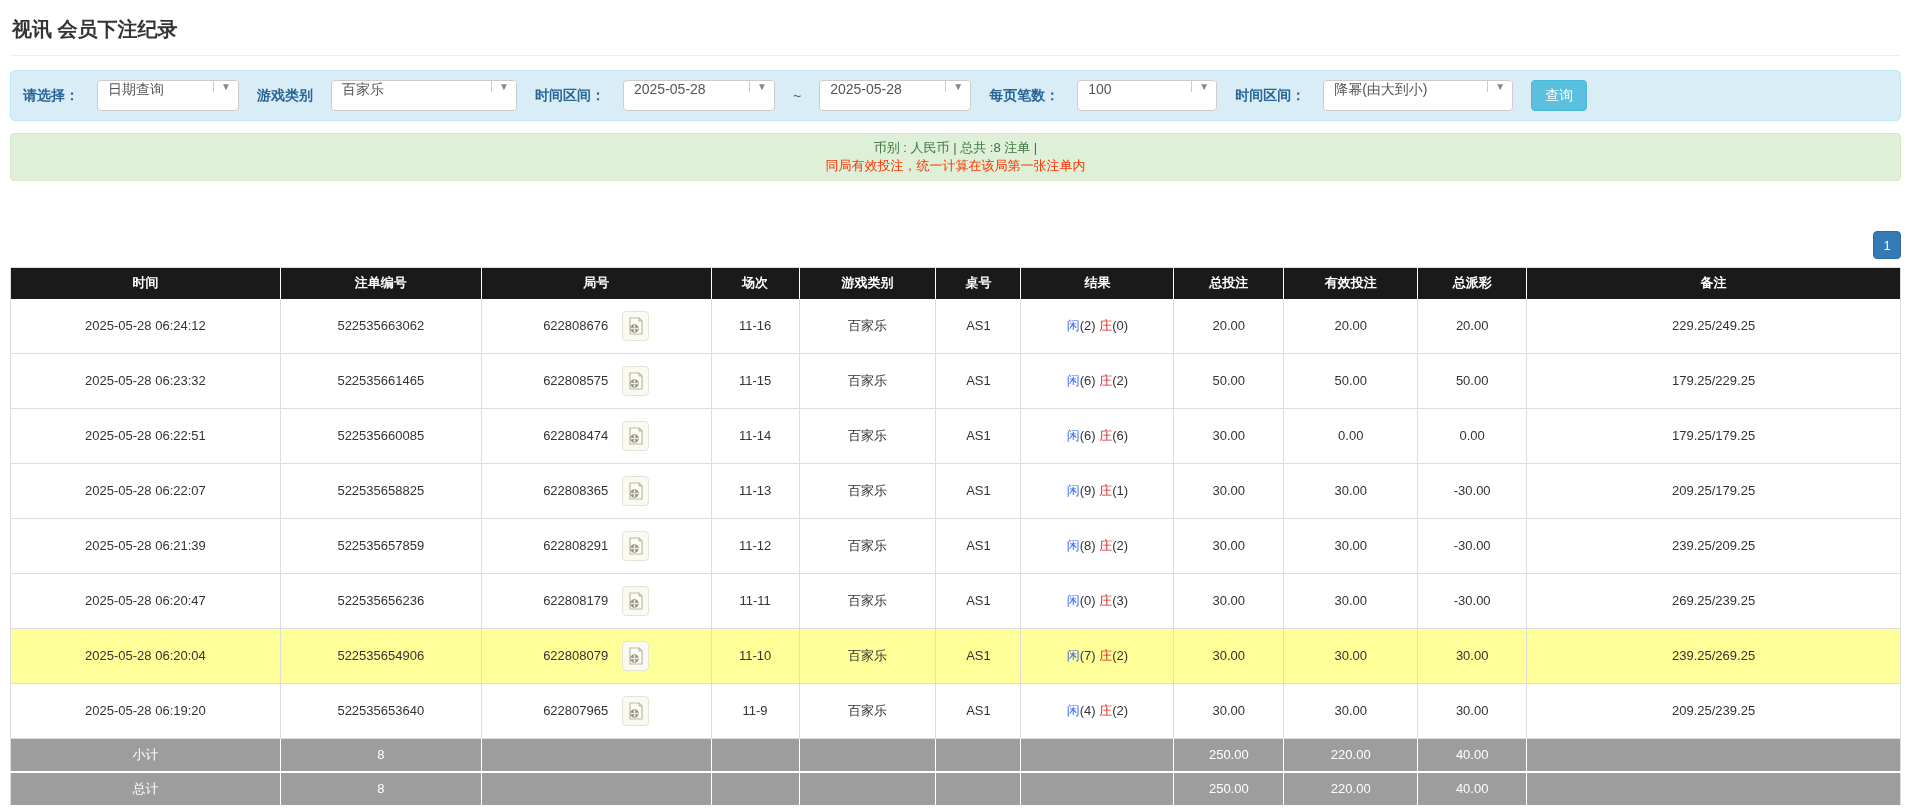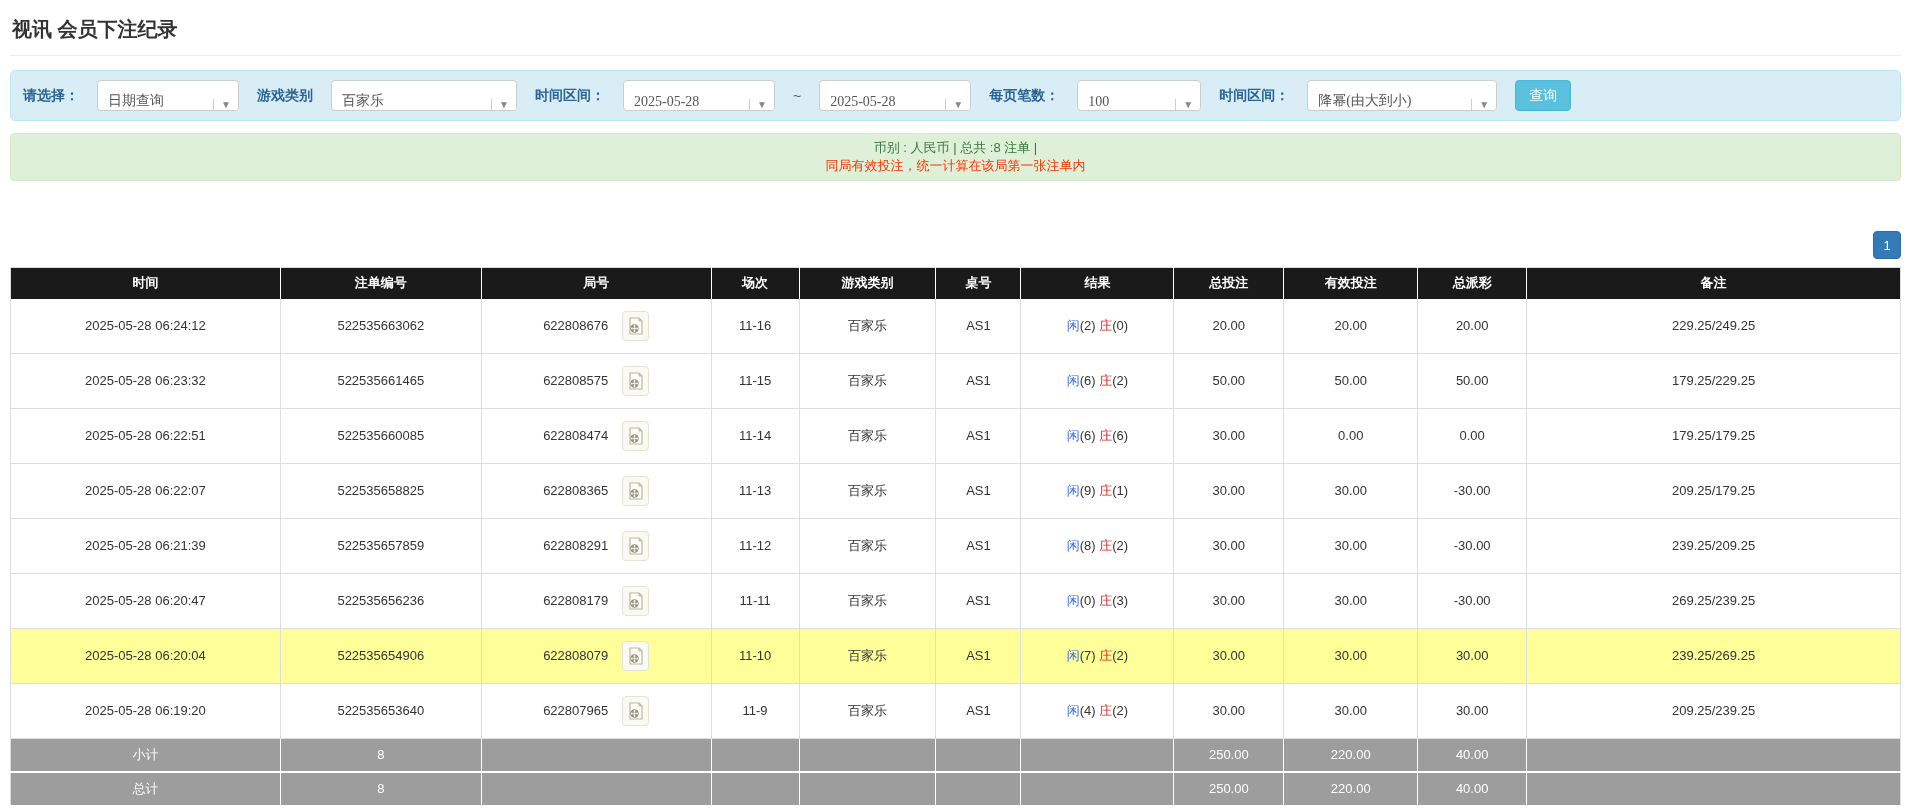--- a/index.html
+++ b/index.html
@@ -22,33 +22,33 @@
     padding:0 0 12px 2px;border-bottom:1px solid #eeeeee;
   }
   
   .filter-bar{
     margin-top:14px;background:var(--panel-bg);border:1px solid var(--panel-border);
     border-radius:5px;padding:9px 12px;display:flex;align-items:center;gap:18px;
     flex-wrap:nowrap;
   }
   .f-label{color:var(--label-blue);font-weight:bold;white-space:nowrap;}
   .combo{
-    display:flex;align-items:flex-end;background:#fff;border:1px solid #cccccc;
-    border-radius:4px;height:31px;overflow:hidden;cursor:pointer;font-family:Liberation Serif, serif;
+    display:flex;align-items:flex-start;background:#fff;border:1px solid #cccccc;
+    border-radius:4px;height:31px;overflow:hidden;cursor:pointer;
   }
   .combo-text{
     flex:1;display:flex;align-items:center;padding:0 10px;color:#555;
     white-space:nowrap;overflow:hidden;
   }
   .combo-arrow{
     width:25px;display:flex;align-items:center;justify-content:center;
     border-left:1px solid #cccccc;color:#888;font-size:10px;background:#fff;
   }
   .w-mode{width:142px;} .w-game{width:186px;} .w-date{width:152px;}
-  .w-count{width:124px;} .w-sort{width:190px;}
+  .w-count{width:140px;} .w-sort{width:190px;}
   .tilde{color:#555;}
   .btn-search{
     background:var(--btn-info);border:1px solid var(--btn-info-border);
     color:#fff;border-radius:4px;height:31px;padding:0 13px;font-size:14px;
     cursor:pointer;font-family:Liberation Serif, serif;
   }
   
   .summary-bar{
     margin-top:12px;background:var(--green-bg);border:1px solid var(--green-border);
     border-radius:4px;padding:5px 14px;display:flex;align-items:center;

